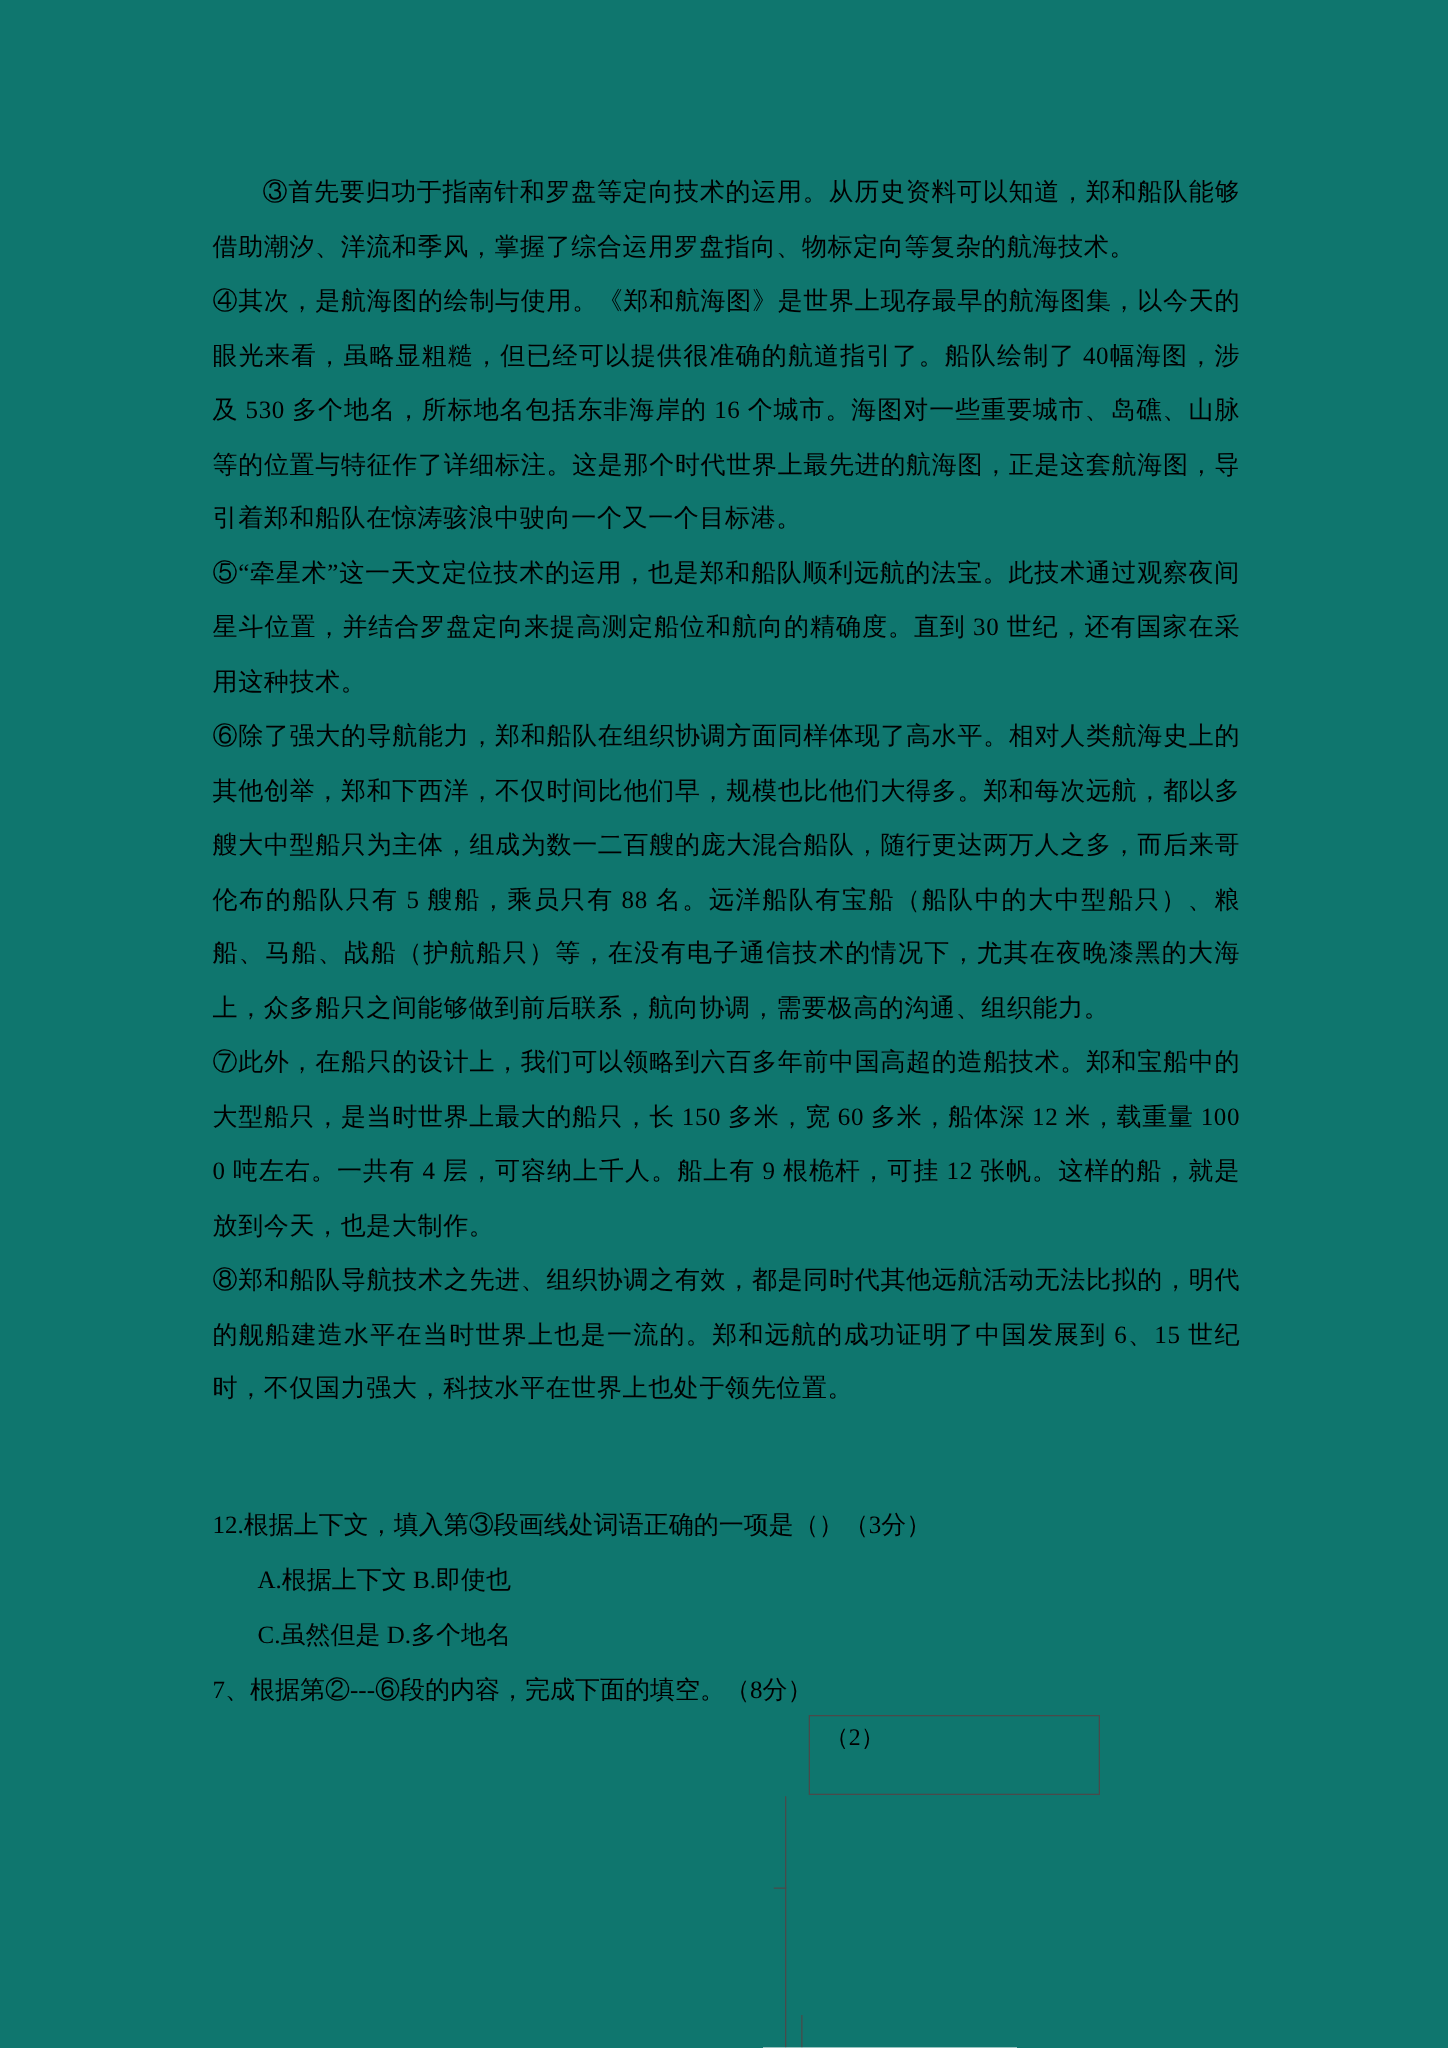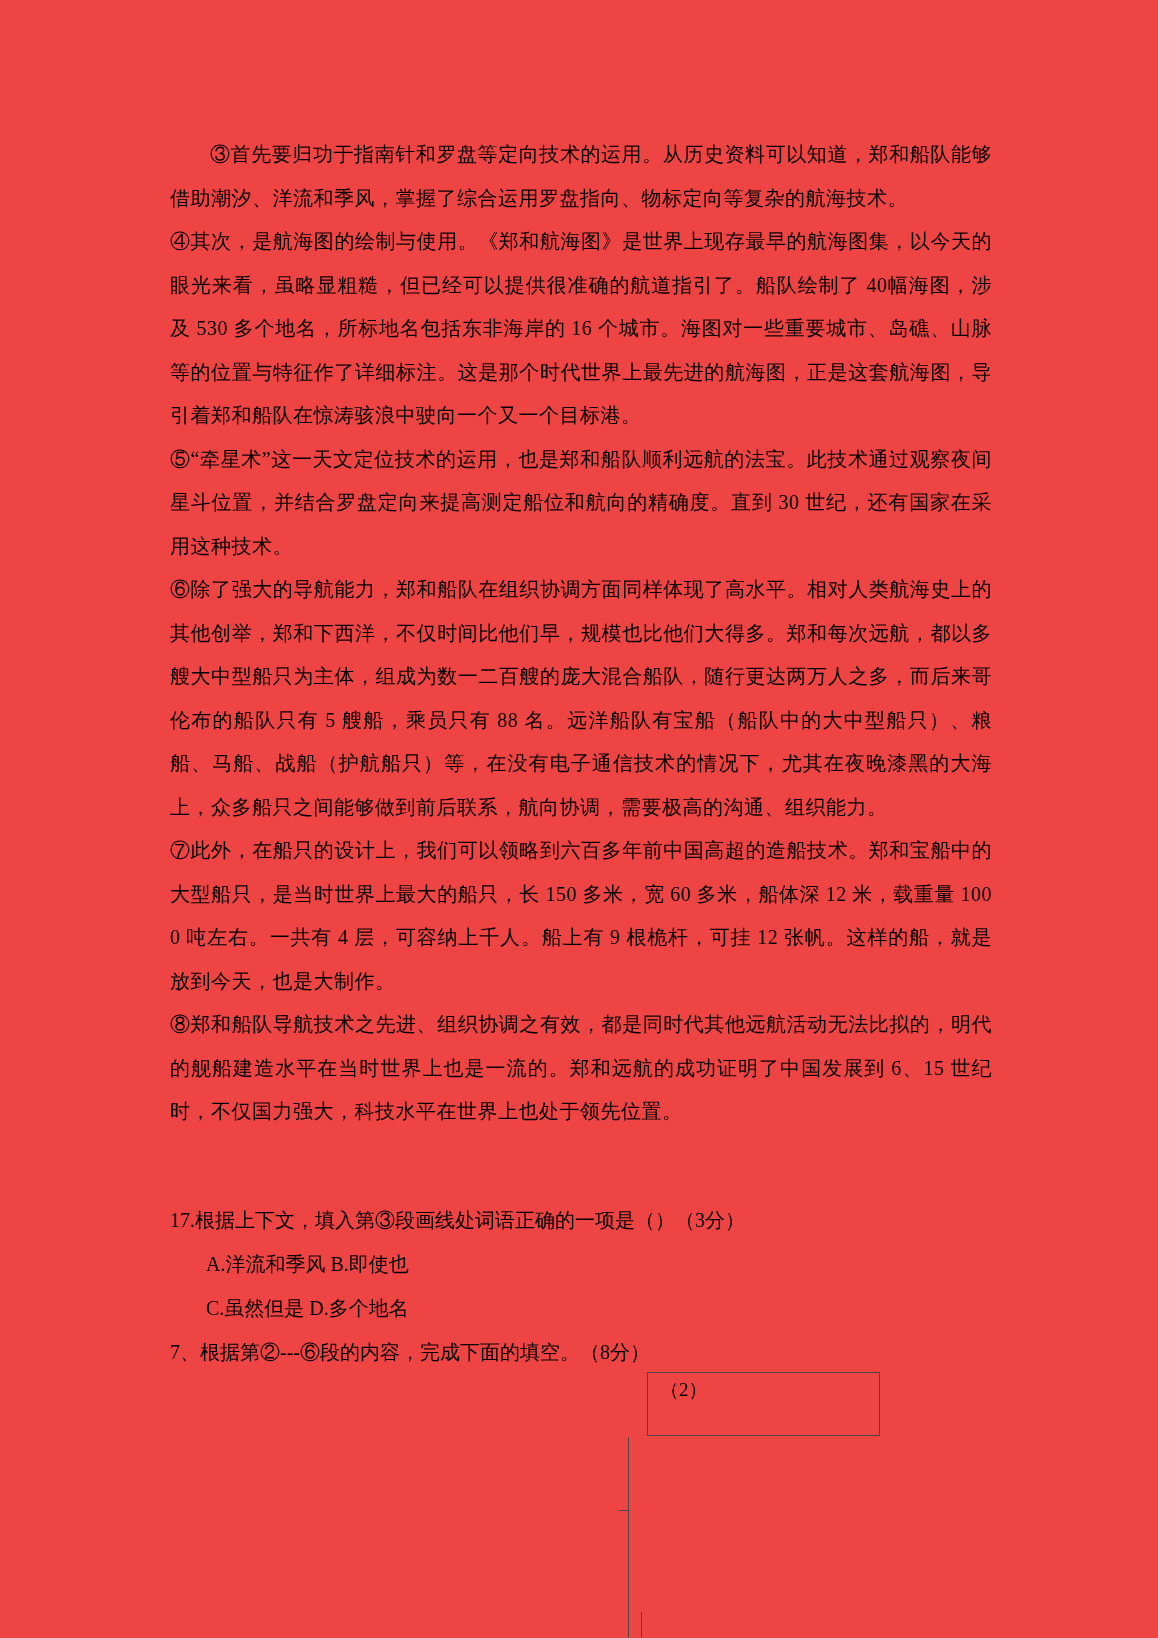--- a/index.html
+++ b/index.html
@@ -4,21 +4,21 @@
 <style>
   html, body {
     margin: 0;
     padding: 0;
     background: #ffffff;
   }
   .page {
     position: relative;
     width: 1158px;
     height: 1638px;
-    background: #ef4444;
+    background: #0f766e;
     overflow: hidden;
     font-family: "Liberation Serif", "DejaVu Serif", serif;
     color: #000000;
   }
   .content {
     position: absolute;
     left: 170px;
     top: 133px;
     width: 822px;
   }
@@ -93,22 +93,22 @@
 
   <div class="content">
     <p class="para indent">③首先要归功于指南针和罗盘等定向技术的运用。从历史资料可以知道，郑和船队能够借助潮汐、洋流和季风，掌握了综合运用罗盘指向、物标定向等复杂的航海技术。</p>
     <p class="para">④其次，是航海图的绘制与使用。《郑和航海图》是世界上现存最早的航海图集，以今天的眼光来看，虽略显粗糙，但已经可以提供很准确的航道指引了。船队绘制了 40幅海图，涉及 530 多个地名，所标地名包括东非海岸的 16 个城市。海图对一些重要城市、岛礁、山脉等的位置与特征作了详细标注。这是那个时代世界上最先进的航海图，正是这套航海图，导引着郑和船队在惊涛骇浪中驶向一个又一个目标港。</p>
     <p class="para">⑤“牵星术”这一天文定位技术的运用，也是郑和船队顺利远航的法宝。此技术通过观察夜间星斗位置，并结合罗盘定向来提高测定船位和航向的精确度。直到 30 世纪，还有国家在采用这种技术。</p>
     <p class="para">⑥除了强大的导航能力，郑和船队在组织协调方面同样体现了高水平。相对人类航海史上的其他创举，郑和下西洋，不仅时间比他们早，规模也比他们大得多。郑和每次远航，都以多艘大中型船只为主体，组成为数一二百艘的庞大混合船队，随行更达两万人之多，而后来哥伦布的船队只有 5 艘船，乘员只有 88 名。远洋船队有宝船（船队中的大中型船只）、粮船、马船、战船（护航船只）等，在没有电子通信技术的情况下，尤其在夜晚漆黑的大海上，众多船只之间能够做到前后联系，航向协调，需要极高的沟通、组织能力。</p>
     <p class="para">⑦此外，在船只的设计上，我们可以领略到六百多年前中国高超的造船技术。郑和宝船中的大型船只，是当时世界上最大的船只，长 150 多米，宽 60 多米，船体深 12 米，载重量 1000 吨左右。一共有 4 层，可容纳上千人。船上有 9 根桅杆，可挂 12 张帆。这样的船，就是放到今天，也是大制作。</p>
     <p class="para">⑧郑和船队导航技术之先进、组织协调之有效，都是同时代其他远航活动无法比拟的，明代的舰船建造水平在当时世界上也是一流的。郑和远航的成功证明了中国发展到  6、15 世纪时，不仅国力强大，科技水平在世界上也处于领先位置。</p>
 
     <div class="q-block">
-      <p class="q-line">17.根据上下文，填入第③段画线处词语正确的一项是（）（3分）</p>
-      <p class="q-option">A.洋流和季风 B.即使也</p>
+      <p class="q-line">12.根据上下文，填入第③段画线处词语正确的一项是（）（3分）</p>
+      <p class="q-option">A.根据上下文 B.即使也</p>
       <p class="q-option">C.虽然但是 D.多个地名</p>
       <p class="q-line">7、根据第②---⑥段的内容，完成下面的填空。（8分）</p>
     </div>
   </div>
 
   <div class="diagram-box">
     <span>（2）</span>
   </div>
   <div class="v-line"></div>
   <div class="v-tick"></div>

